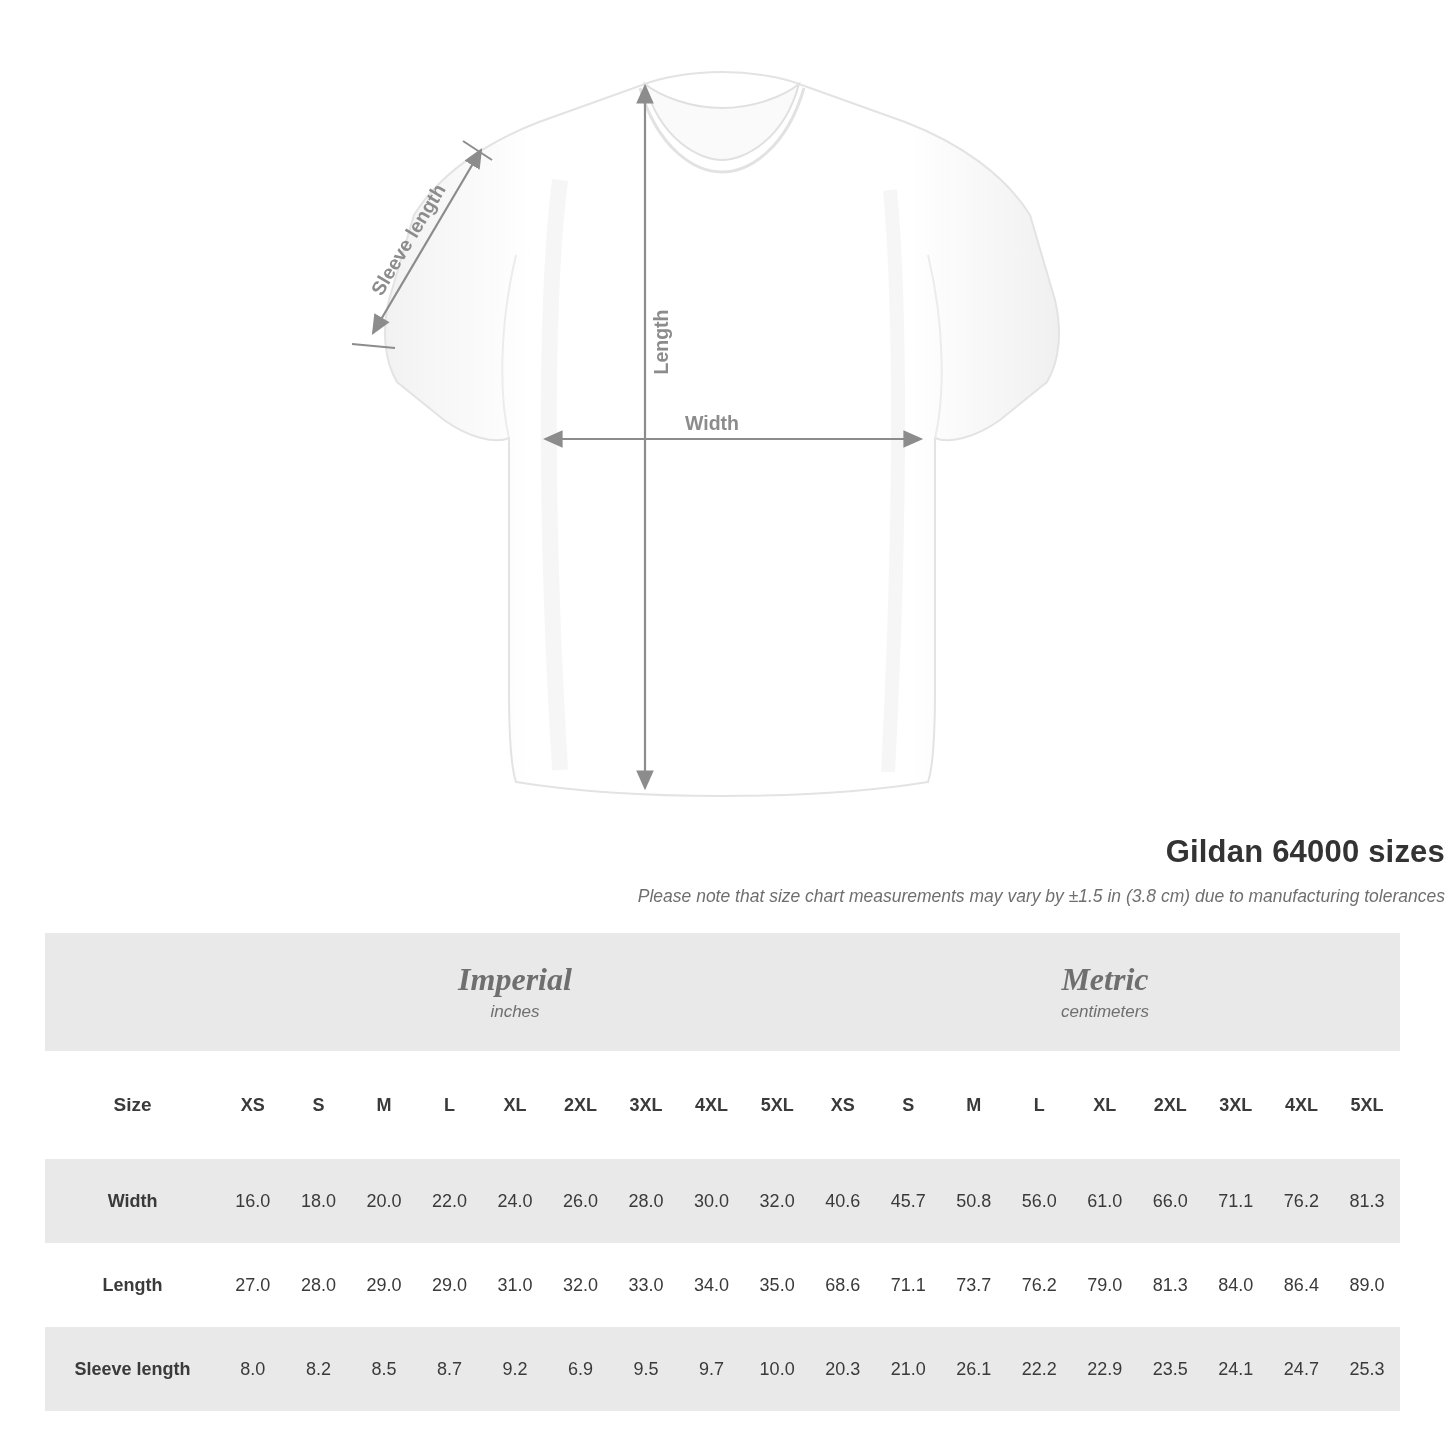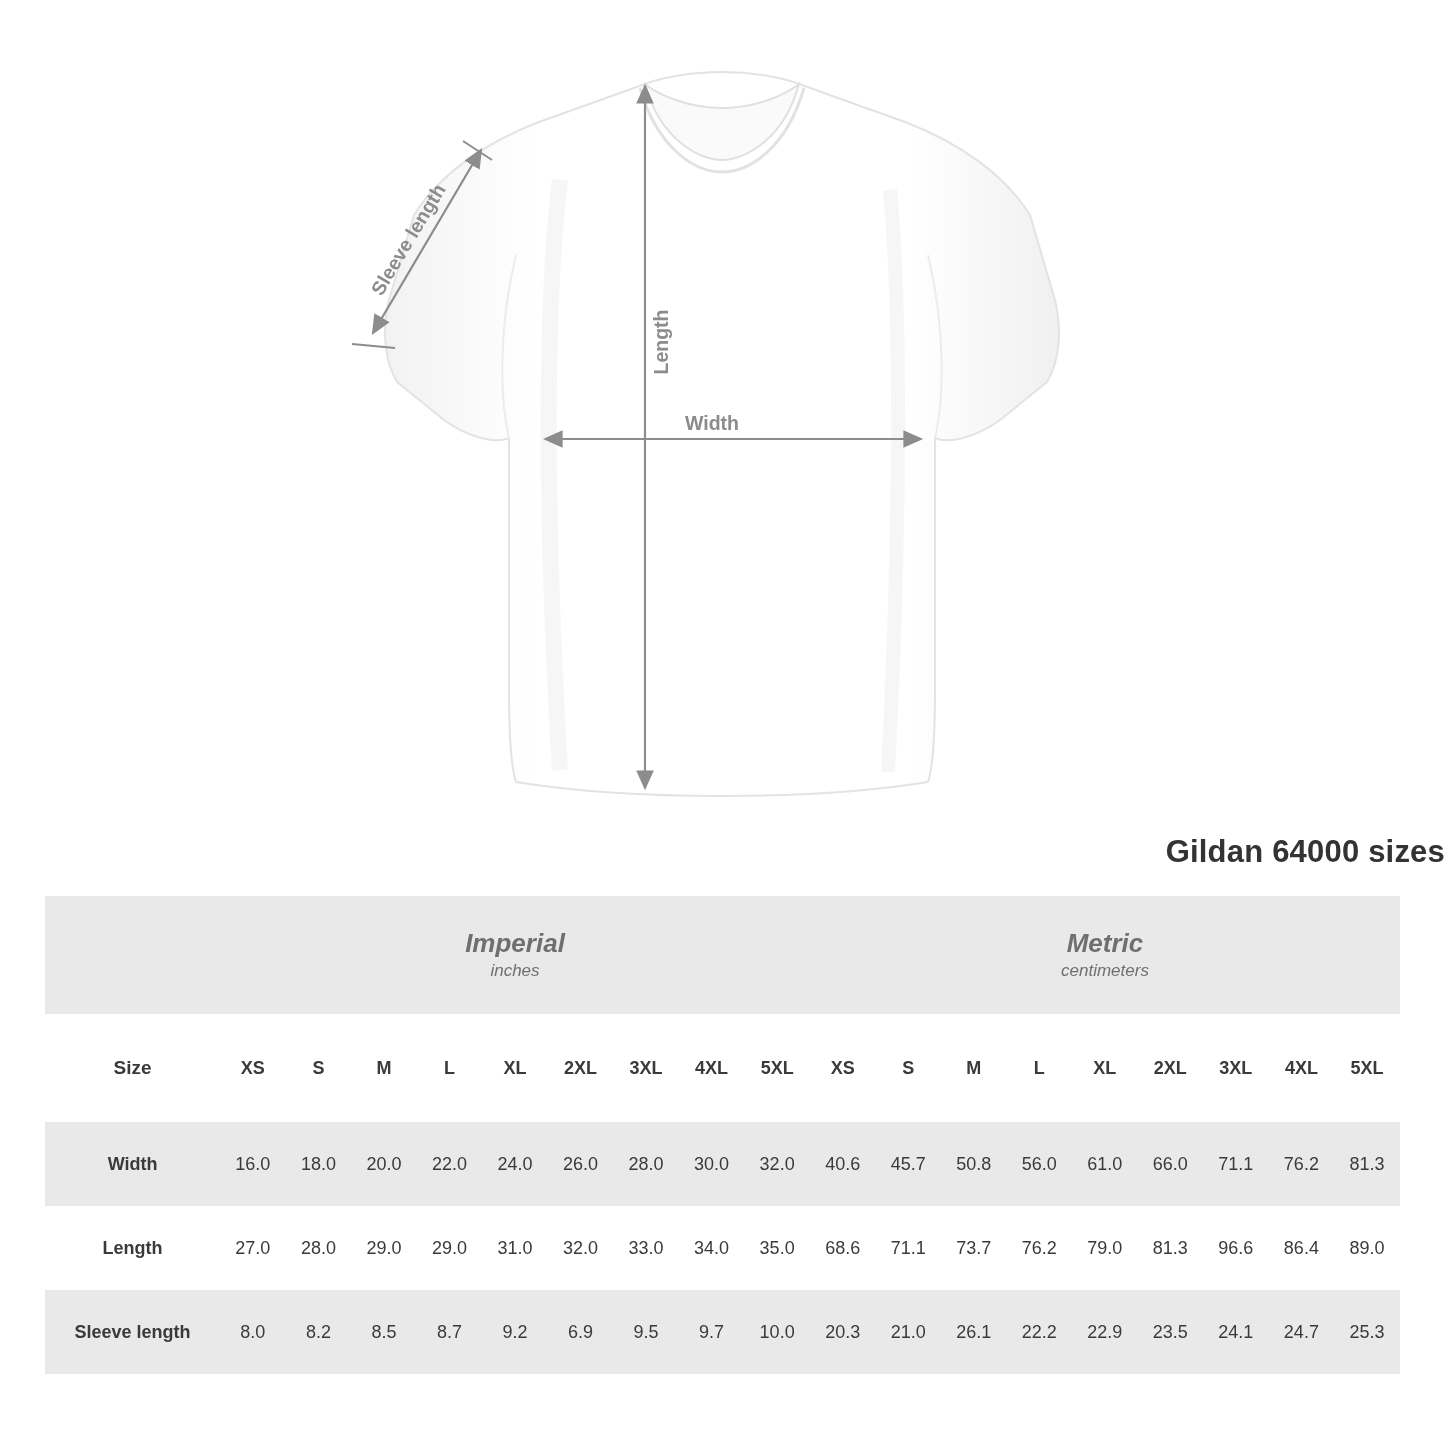--- a/index.html
+++ b/index.html
@@ -65,25 +65,26 @@
     vertical-align: middle;
     font-size: 18px;
     color: #3a3a3a;
     padding: 0;
   }
   .unit-row td {
     background: #e9e9e9;
     height: 118px;
   }
   .unit-name {
-    font-size: 26px;
+    font-size: 32px;
     font-weight: bold;
     font-style: italic;
     color: #6f6f6f;
     line-height: 1.1;
+    font-family: Liberation Serif, serif;
   }
   .unit-sub {
     font-size: 17px;
     font-style: italic;
     color: #6f6f6f;
     margin-top: 4px;
   }
   .hdr-row td {
     background: #ffffff;
     height: 108px;
@@ -184,20 +185,21 @@
       <g>
         <line x1="545" y1="439" x2="921" y2="439" stroke="#8c8c8c" stroke-width="2.2" marker-start="url(#arrTail)" marker-end="url(#arrHead)"></line>
         <rect x="672" y="410" width="80" height="26" fill="#ffffff"></rect>
         <text x="712" y="430" text-anchor="middle" font-family="Liberation Sans, sans-serif" font-size="19.5" font-weight="bold" fill="#8c8c8c">Width</text>
       </g>
     </svg>
   </div>
 
   <div class="title-block">
     <div class="chart-title">Gildan 64000 sizes</div>
+    <div class="chart-note">Please note that size chart measurements may vary by ±1.5 in (3.8 cm) due to manufacturing tolerances</div>
   </div>
 
   <div class="table-wrap">
     <table class="size-table">
       <colgroup>
         <col class="col-label">
         <col class="col-val">
           <col class="col-val">
           <col class="col-val">
           <col class="col-val">
@@ -284,21 +286,21 @@
           <td>32.0</td>
           <td>33.0</td>
           <td>34.0</td>
           <td>35.0</td>
           <td>68.6</td>
           <td>71.1</td>
           <td>73.7</td>
           <td>76.2</td>
           <td>79.0</td>
           <td>81.3</td>
-          <td>96.6</td>
+          <td>84.0</td>
           <td>86.4</td>
           <td>89.0</td>
         </tr>
 
         <tr class="data-row shaded">
           <td class="rowlabel">Sleeve length</td>
           <td>8.0</td>
           <td>8.2</td>
           <td>8.5</td>
           <td>8.7</td>

